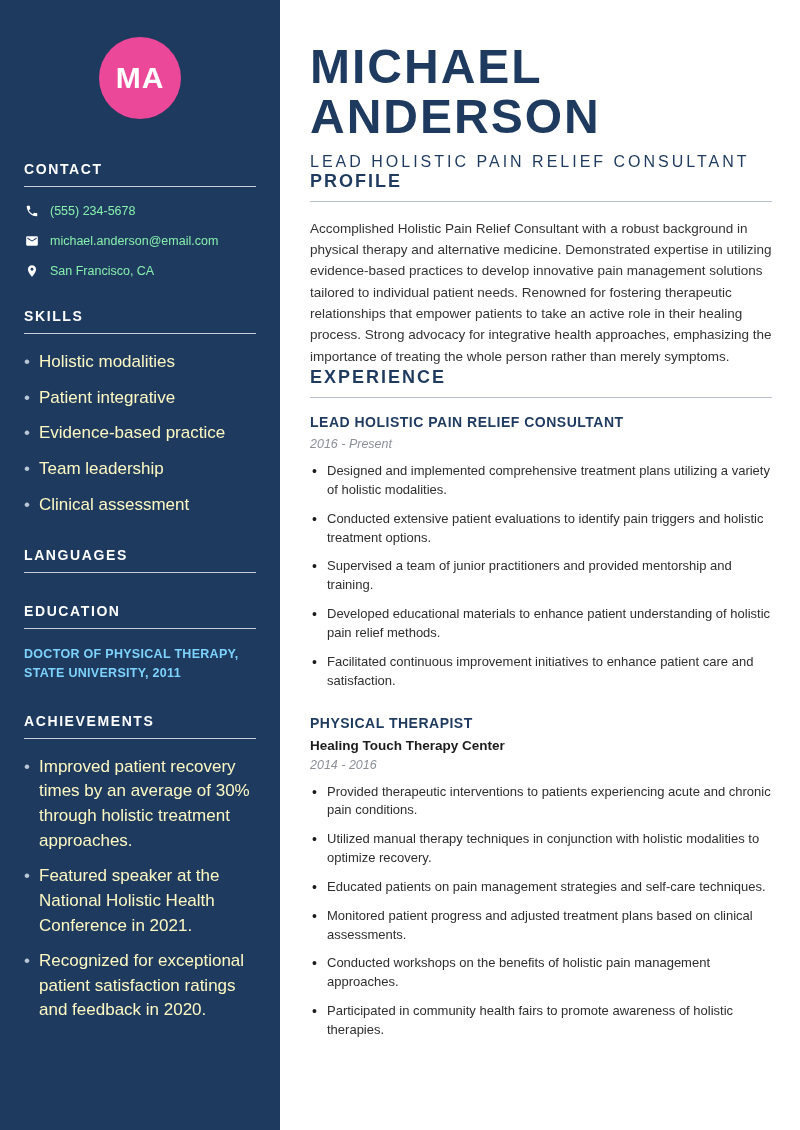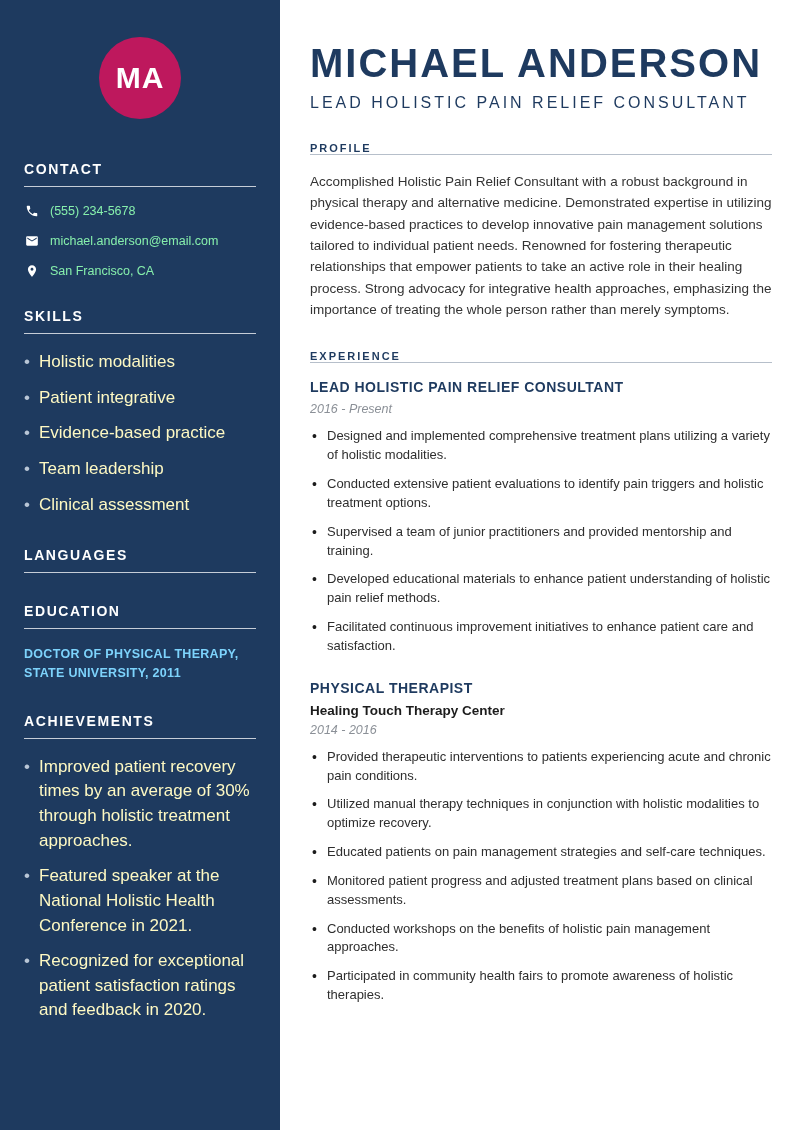--- a/index.html
+++ b/index.html
@@ -13,21 +13,21 @@
 
   
   .sidebar {
     width:280px; flex:0 0 280px;
     background:#1e3a5f;
     color:#ffffff;
     padding:37px 24px 40px 24px;
   }
   .avatar {
     width:82px; height:82px; border-radius:50%;
-    background:#be185d;
+    background:#ec4899;
     margin:0 auto 42px auto;
     display:flex; align-items:center; justify-content:center;
     font-size:30px; font-weight:bold; color:#ffffff;
     letter-spacing:1px;
   }
   .side-section { margin-bottom:30px; }
   .side-heading {
     font-size:14px; font-weight:bold; letter-spacing:1.6px;
     color:#ffffff;
     padding-bottom:9px;
@@ -55,32 +55,33 @@
     color:#b9c6d6;
   }
   .edu-entry {
     font-size:12.5px; font-weight:bold; color:#7dd3fc;
     line-height:1.5; letter-spacing:0.3px;
   }
 
   
   .main { flex:1; padding:42px 28px 40px 30px; background:#ffffff; }
   .name {
-    font-size:40px; font-weight:bold; color:#1e3a5f;
+    font-size:48px; font-weight:bold; color:#1e3a5f;
     letter-spacing:2px; line-height:1.05;
   }
   .job-title-top {
     font-size:16px; color:#1e3a5f;
     letter-spacing:3px; margin-top:10px; font-weight:500;
   }
   .main-heading {
-    font-size:11px; font-weight:bold; color:#1e3a5f;
+    font-size:18px; font-weight:bold; color:#1e3a5f;
     letter-spacing:2px;
+    padding-bottom:9px;
     border-bottom:1px solid #b6bfca;
-    margin-top:30px; margin-bottom:16px;
+    margin-bottom:16px;
   }
   .profile-text {
     font-size:13.5px; line-height:1.58; color:#333;
   }
   .job { margin-bottom:24px; }
   .job-role {
     font-size:14px; font-weight:bold; color:#1e3a5f;
     letter-spacing:0.5px; margin-bottom:7px;
   }
   .job-company {

